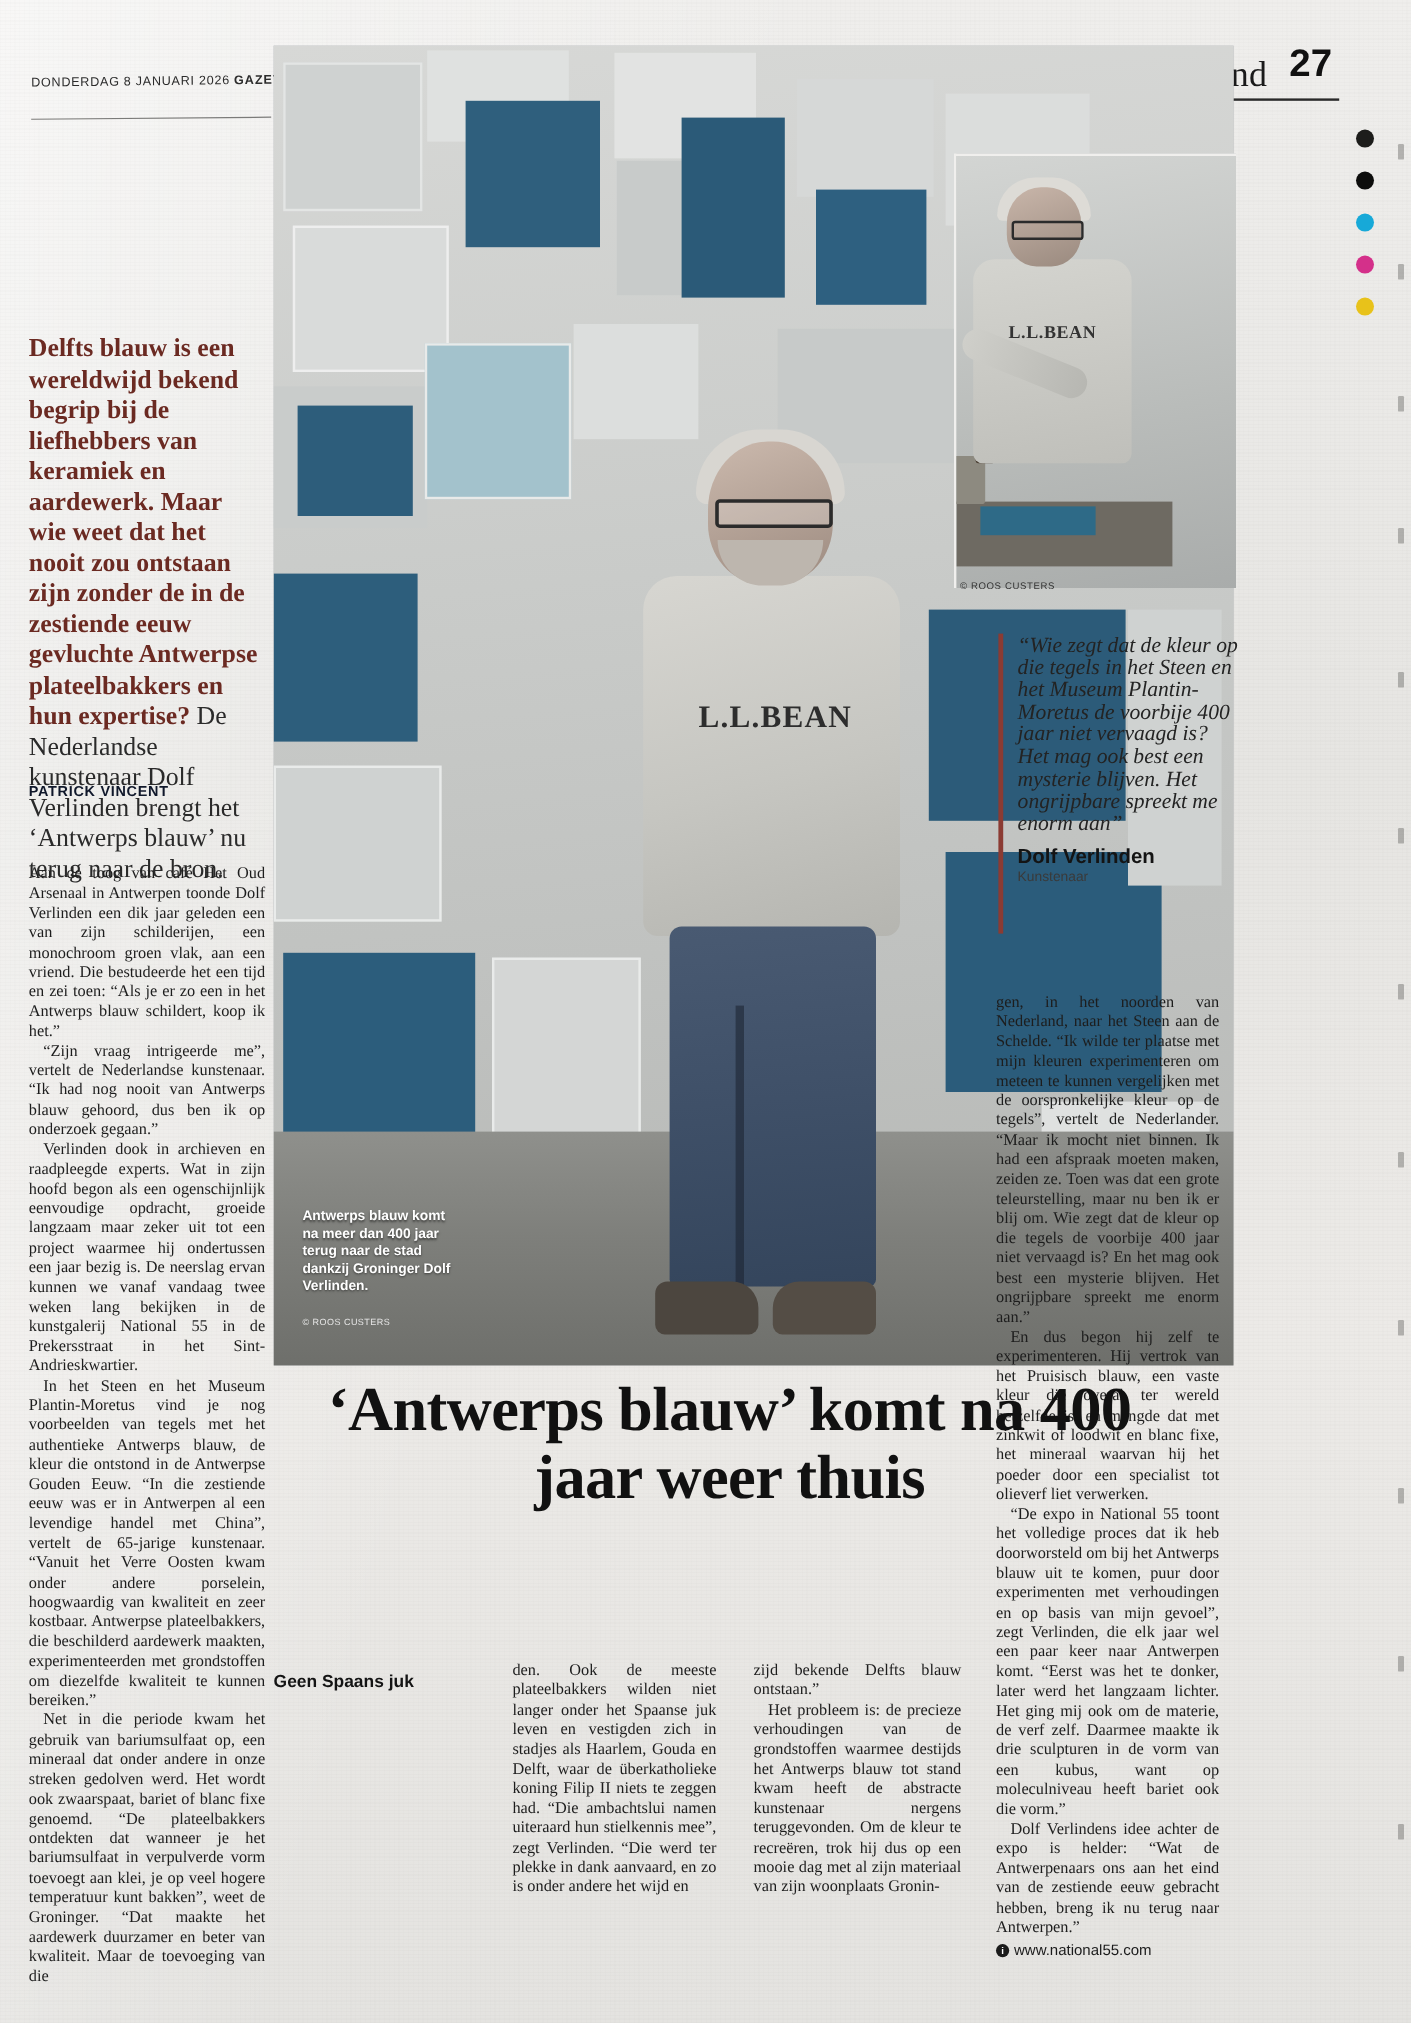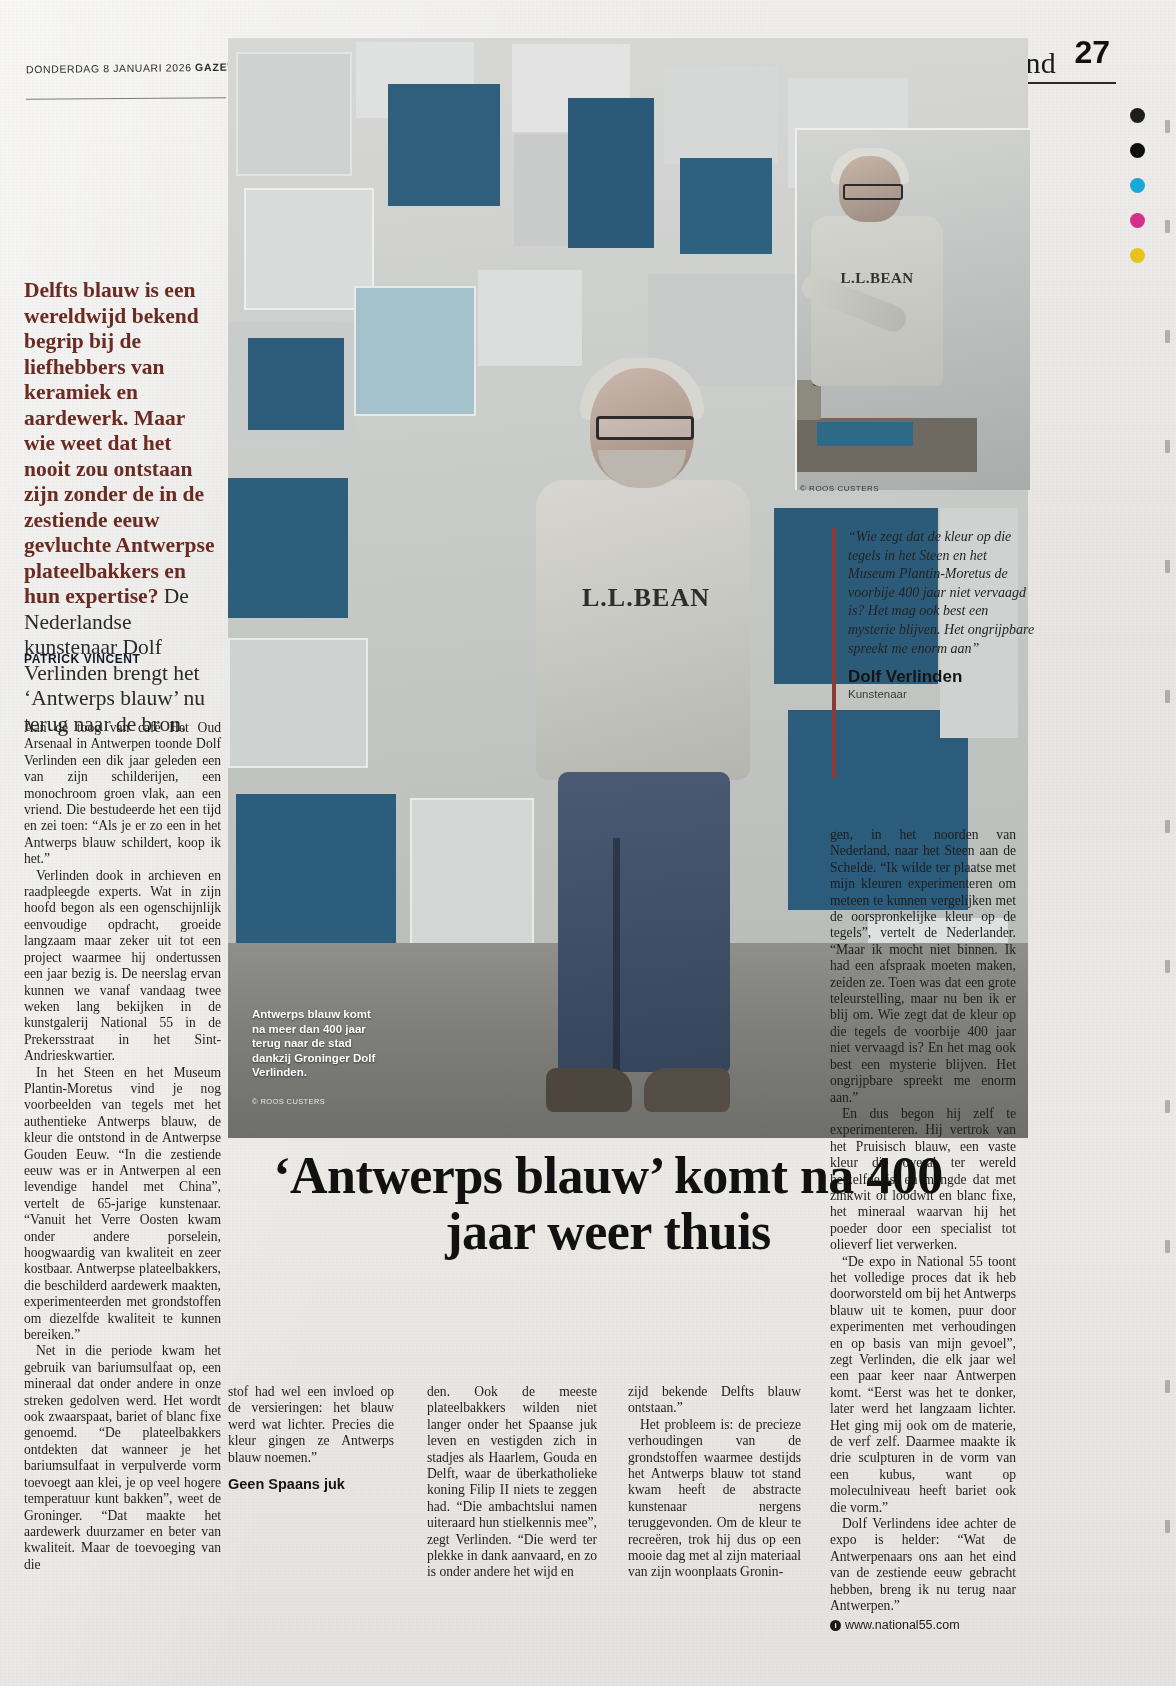--- a/index.html
+++ b/index.html
@@ -164,21 +164,21 @@
 
   
   .pq{
     position:absolute;left:832px;top:528px;width:188px;padding-left:16px;
   }
   .pq-bar{
     position:absolute;left:832px;top:528px;width:4px;height:250px;background:#8b3b33;
   }
   .pq-text{
     font-family:"Liberation Serif", serif;font-style:italic;
-    font-size:14px;line-height:18.6px;color:#232323;
+    font-size:18px;line-height:18.6px;color:#232323;
   }
   .pq-name{
     font-family:"Liberation Sans", sans-serif;font-weight:bold;font-size:17px;
     margin-top:9px;color:#141414;
   }
   .pq-role{
     font-family:"Liberation Sans", sans-serif;font-size:11.5px;color:#3a3a3a;margin-top:1px;
   }
 
   
@@ -291,20 +291,21 @@
   </div>
   <div class="credit-inset">© ROOS CUSTERS</div>
 
   <div class="intro">
     <b>Delfts blauw is een wereldwijd bekend begrip bij de liefhebbers van keramiek en aardewerk. Maar wie weet dat het nooit zou ontstaan zijn zonder de in de zestiende eeuw gevluchte Antwerpse plateelbakkers en hun expertise? </b><span>De Nederlandse kunstenaar Dolf Verlinden brengt het ‘Antwerps blauw’ nu terug naar de bron.</span>
   </div>
   <div class="byline">PATRICK VINCENT</div>
 
   <div class="col col1">
     <p class="first">Aan de toog van café Het Oud Arsenaal in Antwerpen toonde Dolf Verlinden een dik jaar geleden een van zijn schilderijen, een monochroom groen vlak, aan een vriend. Die bestudeerde het een tijd en zei toen: “Als je er zo een in het Antwerps blauw schildert, koop ik het.”</p>
+    <p>“Zijn vraag intrigeerde me”, vertelt de Nederlandse kunstenaar. “Ik had nog nooit van Antwerps blauw gehoord, dus ben ik op onderzoek gegaan.”</p>
     <p>Verlinden dook in archieven en raadpleegde experts. Wat in zijn hoofd begon als een ogenschijnlijk eenvoudige opdracht, groeide langzaam maar zeker uit tot een project waarmee hij ondertussen een jaar bezig is. De neerslag ervan kunnen we vanaf vandaag twee weken lang bekijken in de kunstgalerij National 55 in de Prekersstraat in het Sint-Andrieskwartier.</p>
     <p>In het Steen en het Museum Plantin-Moretus vind je nog voorbeelden van tegels met het authentieke Antwerps blauw, de kleur die ontstond in de Antwerpse Gouden Eeuw. “In die zestiende eeuw was er in Antwerpen al een levendige handel met China”, vertelt de 65-jarige kunstenaar. “Vanuit het Verre Oosten kwam onder andere porselein, hoogwaardig van kwaliteit en zeer kostbaar. Antwerpse plateelbakkers, die beschilderd aardewerk maakten, experimenteerden met grondstoffen om diezelfde kwaliteit te kunnen bereiken.”</p>
     <p>Net in die periode kwam het gebruik van bariumsulfaat op, een mineraal dat onder andere in onze streken gedolven werd. Het wordt ook zwaarspaat, bariet of blanc fixe genoemd. “De plateelbakkers ontdekten dat wanneer je het bariumsulfaat in verpulverde vorm toevoegt aan klei, je op veel hogere temperatuur kunt bakken”, weet de Groninger. “Dat maakte het aardewerk duurzamer en beter van kwaliteit. Maar de toevoeging van die</p>
   </div>
 
   <div class="pq-bar"></div>
   <div class="pq">
     <div class="pq-text">“Wie zegt dat de kleur op die tegels in het Steen en het Museum Plantin-Moretus de voorbije 400 jaar niet vervaagd is? Het mag ook best een mysterie blijven. Het ongrijpbare spreekt me enorm aan”</div>
     <div class="pq-name">Dolf Verlinden</div>
     <div class="pq-role">Kunstenaar</div>
@@ -313,21 +314,20 @@
   <div class="col col-r1">
     <p class="first">gen, in het noorden van Nederland, naar het Steen aan de Schelde. “Ik wilde ter plaatse met mijn kleuren experimenteren om meteen te kunnen vergelijken met de oorspronkelijke kleur op de tegels”, vertelt de Nederlander. “Maar ik mocht niet binnen. Ik had een afspraak moeten maken, zeiden ze. Toen was dat een grote teleurstelling, maar nu ben ik er blij om. Wie zegt dat de kleur op die tegels de voorbije 400 jaar niet vervaagd is? En het mag ook best een mysterie blijven. Het ongrijpbare spreekt me enorm aan.”</p>
     <p>En dus begon hij zelf te experimenteren. Hij vertrok van het Pruisisch blauw, een vaste kleur die overal ter wereld hetzelfde is, en mengde dat met zinkwit of loodwit en blanc fixe, het mineraal waarvan hij het poeder door een specialist tot olieverf liet verwerken.</p>
     <p>“De expo in National 55 toont het volledige proces dat ik heb doorworsteld om bij het Antwerps blauw uit te komen, puur door experimenten met verhoudingen en op basis van mijn gevoel”, zegt Verlinden, die elk jaar wel een paar keer naar Antwerpen komt. “Eerst was het te donker, later werd het langzaam lichter. Het ging mij ook om de materie, de verf zelf. Daarmee maakte ik drie sculpturen in de vorm van een kubus, want op moleculniveau heeft bariet ook die vorm.”</p>
     <p>Dolf Verlindens idee achter de expo is helder: “Wat de Antwerpenaars ons aan het eind van de zestiende eeuw gebracht hebben, breng ik nu terug naar Antwerpen.”</p>
   </div>
 
   <div class="headline">‘Antwerps blauw’ komt na 400 jaar weer thuis</div>
 
   <div class="col col-b1">
-    <p class="first">stof had wel een invloed op de versieringen: het blauw werd wat lichter. Precies die kleur gingen ze Antwerps blauw noemen.”</p>
     <div class="subhead">Geen Spaans juk</div>
   </div>
 
   <div class="col col-b2">
     <p class="first">den. Ook de meeste plateelbakkers wilden niet langer onder het Spaanse juk leven en vestigden zich in stadjes als Haarlem, Gouda en Delft, waar de überkatholieke koning Filip II niets te zeggen had. “Die ambachtslui namen uiteraard hun stielkennis mee”, zegt Verlinden. “Die werd ter plekke in dank aanvaard, en zo is onder andere het wijd en</p>
   </div>
 
   <div class="col col-b3">
     <p class="first">zijd bekende Delfts blauw ontstaan.”</p>
     <p>Het probleem is: de precieze verhoudingen van de grondstoffen waarmee destijds het Antwerps blauw tot stand kwam heeft de abstracte kunstenaar nergens teruggevonden. Om de kleur te recreëren, trok hij dus op een mooie dag met al zijn materiaal van zijn woonplaats Gronin-</p>

